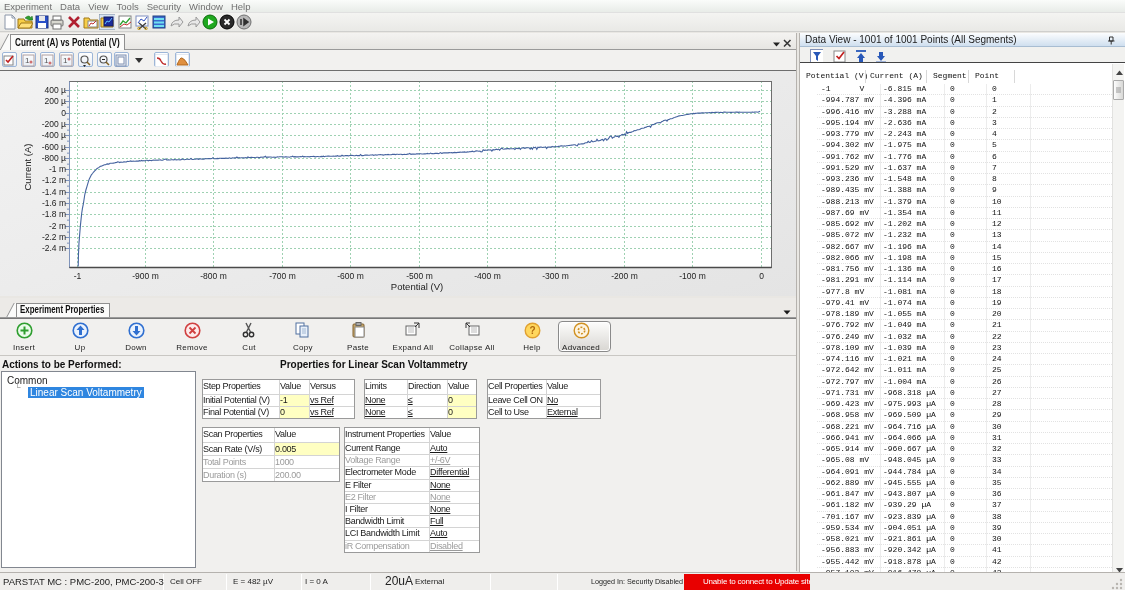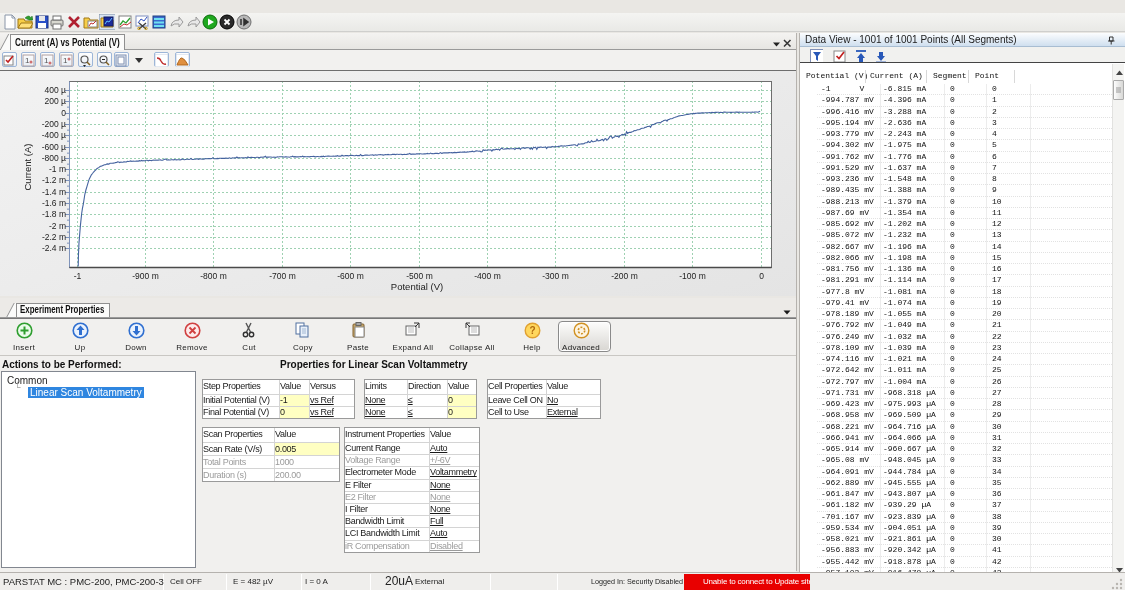--- a/index.html
+++ b/index.html
@@ -52,20 +52,21 @@
 .dr{height:11.26px;border-bottom:1px dotted #e2e2e2;white-space:pre}
 .c1{position:absolute;left:4px;white-space:pre}.c2{position:absolute;left:66px}.c3{position:absolute;left:133px}.c4{position:absolute;left:175px}
 .dr{position:relative}
 .dr .c1,.dr .c2,.dr .c3,.dr .c4{top:0}
 #dvsb{position:absolute;right:1px;top:31px;width:12px;height:514px;background:#f4f4f2;border-left:1px solid #e2e2e0}
 
 #statusbar{position:absolute;left:0;top:572px;width:1125px;height:18px;background:#efeeec;border-top:1px solid #b5b2ae;font-size:9px;color:#222}
 </style></head>
 <body>
 <div id="app">
+<div id="menubar"><span style="padding-left:4px">Experiment</span><span>Data</span><span>View</span><span>Tools</span><span>Security</span><span>Window</span><span>Help</span></div>
 <div id="toolbar">
       <svg class="tbi" style="left:2px" width="16" height="16">
         <path d="M3 1 h7 l3 3 v11 h-10 z" fill="#fff" stroke="#8a96a8"></path>
         <path d="M10 1 l0 3 l3 0" fill="none" stroke="#8a96a8"></path>
       </svg>
       <svg class="tbi" style="left:17px" width="16" height="16">
         <path d="M1 5 h6 l1 2 h7 v7 h-14 z" fill="#f7ce46" stroke="#a07818"></path>
         <path d="M1 14 l3 -5 h12 l-3 5 z" fill="#ffe07a" stroke="#a07818"></path>
         <path d="M8 4 q4 -4 6 0 l1 -2 l1 4 l-4 0 z" fill="#2e9e2e" stroke="#1a6a1a" stroke-width=".5"></path>
       </svg>
@@ -439,21 +440,21 @@
       <div class="prow" style="height:12.2px;line-height:11.2px">
         <div class="pc " style="width:84px">Current Range</div>
         <div class="pc " style="width:50px"><span class="lnk">Auto</span></div>
       </div>
       <div class="prow" style="height:12.2px;line-height:11.2px">
         <div class="pc gray" style="width:84px">Voltage Range</div>
         <div class="pc gray" style="width:50px"><span class="lnk">+/-6V</span></div>
       </div>
       <div class="prow" style="height:12.2px;line-height:11.2px">
         <div class="pc " style="width:84px">Electrometer Mode</div>
-        <div class="pc " style="width:50px"><span class="lnk">Voltammetry</span></div>
+        <div class="pc " style="width:50px"><span class="lnk">Differential</span></div>
       </div>
       <div class="prow" style="height:12.2px;line-height:11.2px">
         <div class="pc " style="width:84px">E Filter</div>
         <div class="pc " style="width:50px"><span class="lnk">None</span></div>
       </div>
       <div class="prow" style="height:12.2px;line-height:11.2px">
         <div class="pc gray" style="width:84px">E2 Filter</div>
         <div class="pc gray" style="width:50px"><span class="lnk">None</span></div>
       </div>
       <div class="prow" style="height:12.2px;line-height:11.2px">

